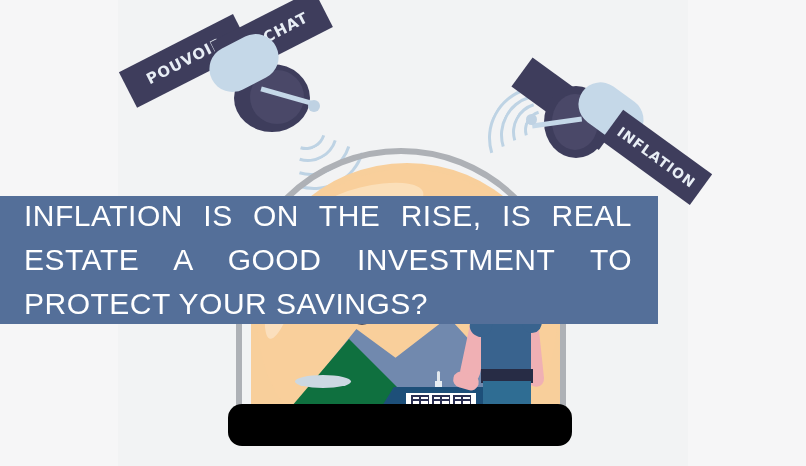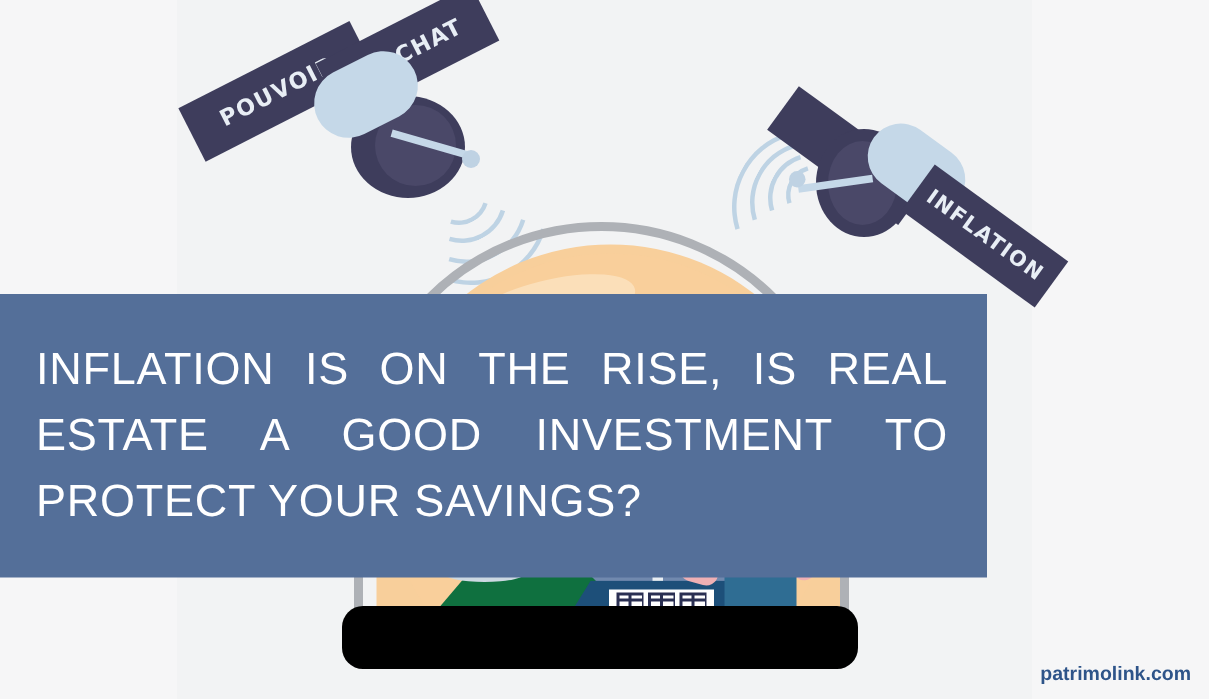--- a/index.html
+++ b/index.html
@@ -292,21 +292,21 @@
 
   #waves-right{left:468px;top:96px;width:110px;height:100px;}
   #waves-right .wave{transform:rotate(28deg);}
   #waves-right .w1{left:56px;top:14px;width:34px;height:34px;}
   #waves-right .w2{left:44px;top:6px;width:54px;height:54px;}
   #waves-right .w3{left:32px;top:-2px;width:76px;height:76px;}
   #waves-right .w4{left:20px;top:-10px;width:98px;height:98px;}
 
   
   #title-banner{
-    position:absolute;left:0;top:196px;width:658px;height:189px;
+    position:absolute;left:0;top:196px;width:658px;height:128px;
     background:#546f99;
     display:flex;align-items:center;
   }
   #title-text{
     color:#ffffff;
     font-family:"Liberation Sans",sans-serif;
     font-weight:400;
     font-size:30px;
     line-height:44px;
     letter-spacing:0.5px;
@@ -447,15 +447,14 @@
       <span>INFLATION</span>
     </div>
     <div class="sat-rod"></div>
     <div class="sat-tip"></div>
   </div>
 
   <div id="title-banner">
     <div id="title-text">INFLATION IS ON THE RISE, IS REAL ESTATE A GOOD INVESTMENT TO PROTECT YOUR SAVINGS?</div>
   </div>
 
-  <div id="watermark">patrimolink.com</div>
 
 </div>
 
 </body></html>

